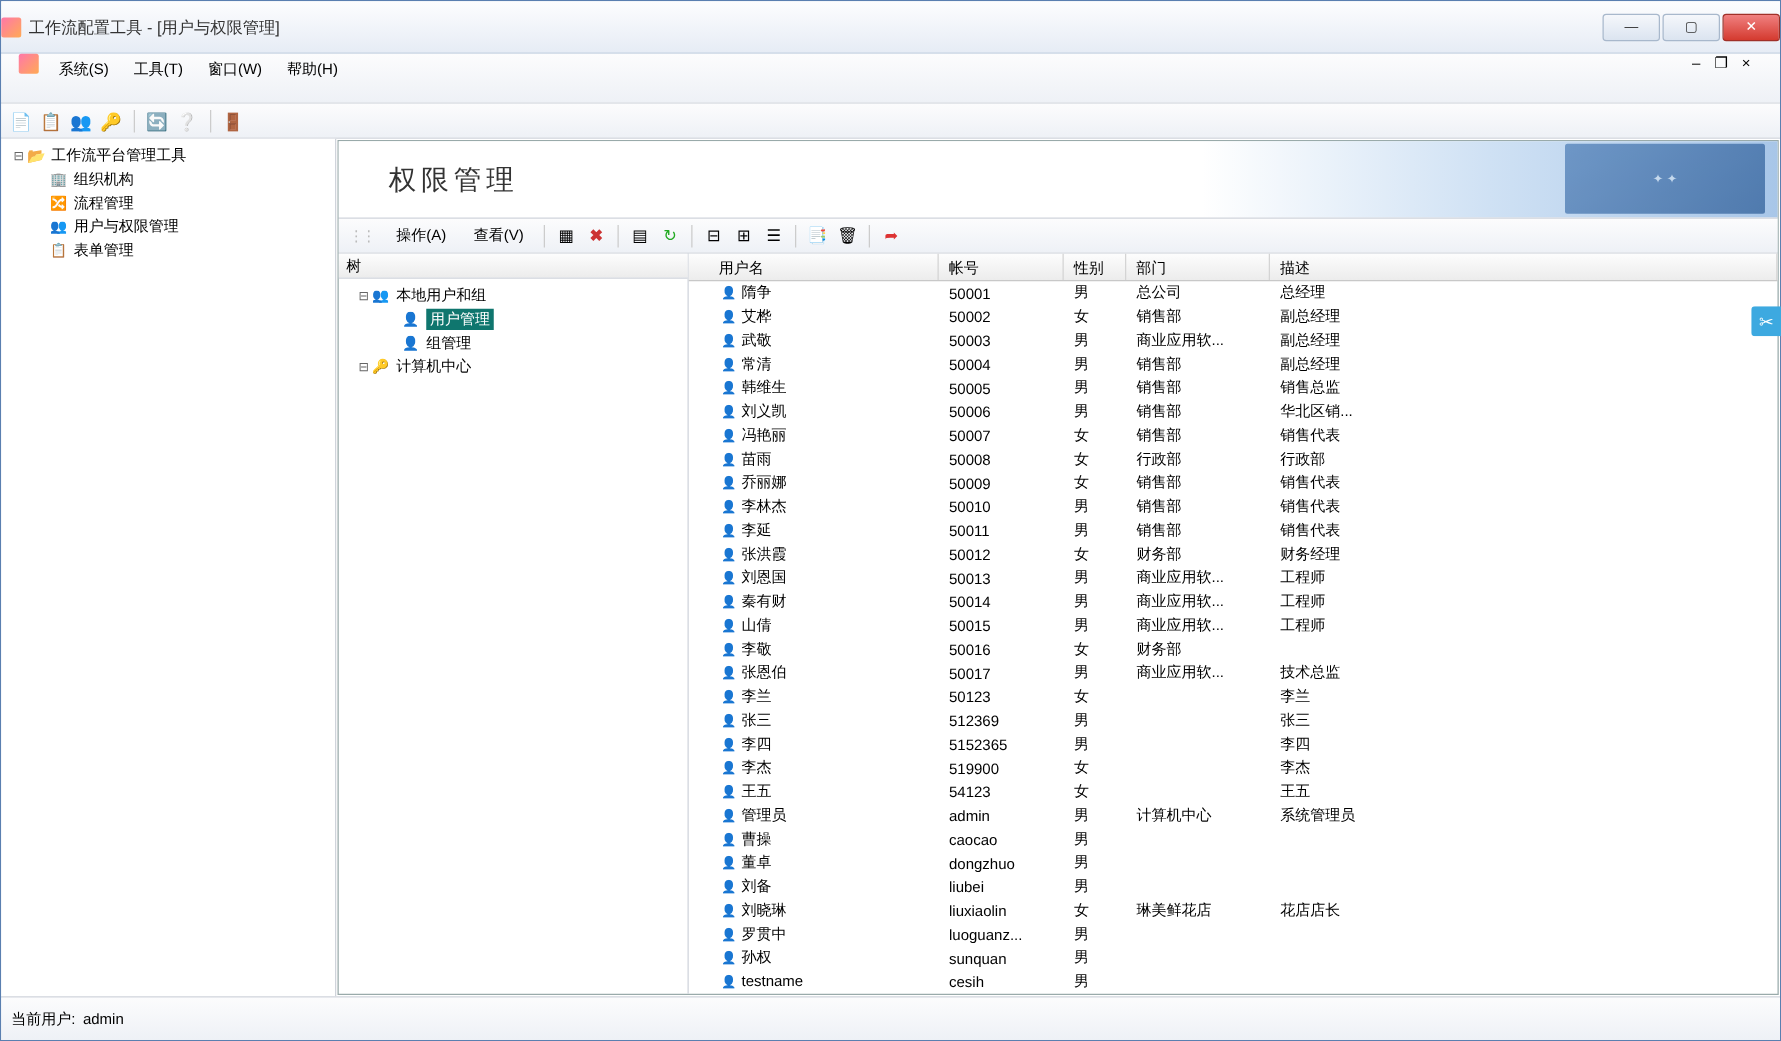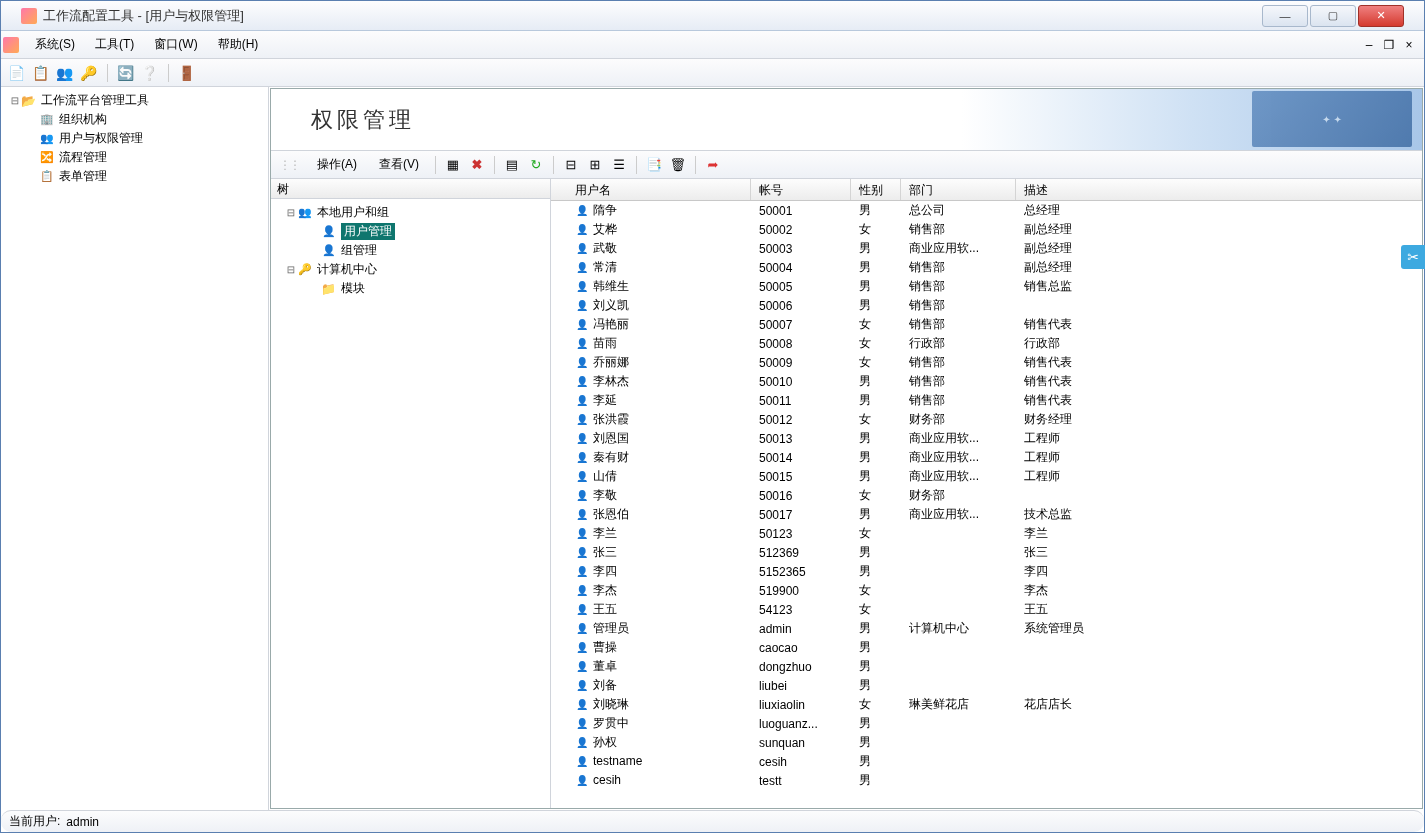--- a/index.html
+++ b/index.html
@@ -1,27 +1,27 @@
 <!DOCTYPE html>
 <html><head>
 <meta charset="utf-8">
 <style>
 * { box-sizing: border-box; margin: 0; padding: 0; }
 body { font-family: "Microsoft YaHei", "SimSun", Arial, sans-serif; font-size: 12px; background: #f0f0f0; overflow: hidden; }
 
 .window { width: 1425px; height: 833px; background: #fff; display: flex; flex-direction: column; border: 1px solid #5a7fb0; }
 
-.titlebar { height: 30px; background: linear-gradient(to bottom, #fdfdfe, #e6ecf5); display: flex; align-items: center; padding: 0 20px; border-bottom: 1px solid #b8c8dc; }
+.titlebar { height: 42px; background: linear-gradient(to bottom, #fdfdfe, #e6ecf5); display: flex; align-items: center; padding: 0 0; border-bottom: 1px solid #b8c8dc; }
 .titlebar .app-icon { width: 16px; height: 16px; margin-right: 6px; background: linear-gradient(135deg,#f7a,#fa5); border-radius:2px;}
 .titlebar .title { flex: 1; color: #333; font-size: 13px; }
 .titlebar .win-controls { display: flex; gap: 2px; }
 .titlebar .win-btn { width: 46px; height: 22px; display:flex;align-items:center;justify-content:center; background: linear-gradient(to bottom,#f5f7fb,#dbe4f0); border:1px solid #a8b8cc; border-radius:3px; font-size:11px; color:#333;}
 .titlebar .win-btn.close { background: linear-gradient(to bottom,#f08080,#d43a2f); color:#fff; border-color:#a03028;}
 
-.menubar { height: 28px; background: linear-gradient(to bottom,#fcfcfd,#eef1f6); display: flex; align-items: center; padding: 0 2px; border-bottom: 1px solid #d0d4db; }
+.menubar { height: 40px; background: linear-gradient(to bottom,#fcfcfd,#eef1f6); display: flex; padding: 0 14px; border-bottom: 1px solid #d0d4db; }
 .menubar .app-icon-small { width: 16px; height: 16px; margin-right: 6px; background: linear-gradient(135deg,#f7a,#fa5); border-radius:2px;}
 .menubar .menu-item { padding: 4px 10px; cursor: default; }
 .menubar .mdi-controls { margin-left:auto; display:flex; gap:6px; padding-right:6px;}
 .menubar .mdi-controls span { width:14px; text-align:center; cursor:default;}
 
 .toolbar-top { height: 28px; background: linear-gradient(to bottom,#fcfcfd,#eef1f6); display: flex; align-items: center; padding: 0 8px; gap: 8px; border-bottom: 1px solid #d0d4db;}
 .toolbar-top .tb-icon { width:16px; height:16px; display:inline-flex; align-items:center; justify-content:center; font-size:14px; cursor:default;}
 .toolbar-top .sep { width:1px; height:18px; background:#ccc; margin:0 2px;}
 
 .main-area { flex:1; display:flex; min-height:0;}
@@ -57,21 +57,21 @@
 .table-row { display:flex; height:19px; align-items:center;}
 .table-row .cell { padding:0 8px; font-size:12px; overflow:hidden; white-space:nowrap;}
 .row-icon { width:16px; height:14px; display:inline-flex; align-items:center; justify-content:center; margin-right:2px; font-size:11px;}
 
 .col-name { width:200px; padding-left:24px !important;}
 .col-acct { width:100px;}
 .col-gender { width:50px;}
 .col-dept { width:115px;}
 .col-desc { flex:1;}
 
-.statusbar { height:22px; background:linear-gradient(to bottom,#fcfcfd,#eef1f6); border-top:1px solid #d0d4db; display:flex; align-items:center; padding:0 8px; font-size:12px;border-radius:10px;}
+.statusbar { height:35px; background:linear-gradient(to bottom,#fcfcfd,#eef1f6); border-top:1px solid #d0d4db; display:flex; align-items:center; padding:0 8px; font-size:12px;}
 
 .side-widget { position:absolute; right:0; top:245px; width:24px; height:24px; background:#3da9e0; border-radius:3px 0 0 3px; display:flex; align-items:center; justify-content:center; color:#fff; font-size:14px;}
 
 .folder-icon::before { content:"📁"; font-size:12px;}
 .folder-open-icon::before { content:"📂"; font-size:12px;}
 .users-icon::before { content:"👥"; font-size:11px;}
 .org-icon::before { content:"🏢"; font-size:11px;}
 .flow-icon::before { content:"🔀"; font-size:11px;}
 .form-icon::before { content:"📋"; font-size:11px;}
 .user-icon::before { content:"👤"; font-size:11px;}
@@ -127,27 +127,27 @@
         <span class="tree-label">工作流平台管理工具</span>
       </div>
       <div id="left-tree-children">
           <div class="tree-node">
             <span class="tree-indent" style="width:30px;"></span>
             <span class="tree-icon org-icon"></span>
             <span class="tree-label">组织机构</span>
           </div>
           <div class="tree-node">
             <span class="tree-indent" style="width:30px;"></span>
+            <span class="tree-icon flow-icon"></span>
+            <span class="tree-label">流程管理</span>
+          </div>
+          <div class="tree-node">
+            <span class="tree-indent" style="width:30px;"></span>
             <span class="tree-icon users-icon"></span>
             <span class="tree-label">用户与权限管理</span>
-          </div>
-          <div class="tree-node">
-            <span class="tree-indent" style="width:30px;"></span>
-            <span class="tree-icon flow-icon"></span>
-            <span class="tree-label">流程管理</span>
           </div>
           <div class="tree-node">
             <span class="tree-indent" style="width:30px;"></span>
             <span class="tree-icon form-icon"></span>
             <span class="tree-label">表单管理</span>
           </div>
         </div>
     </div>
 
     <div class="content-panel">
@@ -198,27 +198,20 @@
                   <span class="tree-icon user-icon"></span>
                   <span class="tree-label">组管理</span>
                 </div>
               </div>
             <div class="tree-node">
               <span class="tree-indent" style="width:6px;"></span>
               <span class="tree-twisty">⊟</span>
               <span class="tree-icon perm-icon"></span>
               <span class="tree-label">计算机中心</span>
             </div>
-            <div id="inner-tree-r2">
-                <div class="tree-node">
-                  <span class="tree-indent" style="width:42px;"></span>
-                  <span class="tree-icon folder-icon"></span>
-                  <span class="tree-label">模块</span>
-                </div>
-              </div>
           </div>
         </div>
 
         <div class="table-panel">
           <div class="table-header">
             <div class="col col-name">用户名</div>
             <div class="col col-acct">帐号</div>
             <div class="col col-gender">性别</div>
             <div class="col col-dept">部门</div>
             <div class="col col-desc">描述</div>
@@ -257,20 +250,21 @@
     <div class="cell col-acct">50005</div>
     <div class="cell col-gender">男</div>
     <div class="cell col-dept">销售部</div>
     <div class="cell col-desc">销售总监</div>
               </div>
               <div class="table-row">
     <div class="cell col-name"><span class="row-icon person-item-icon"></span><span>刘义凯</span></div>
     <div class="cell col-acct">50006</div>
     <div class="cell col-gender">男</div>
     <div class="cell col-dept">销售部</div>
+    <div class="cell col-desc">华北区销...</div>
               </div>
               <div class="table-row">
     <div class="cell col-name"><span class="row-icon person-item-icon"></span><span>冯艳丽</span></div>
     <div class="cell col-acct">50007</div>
     <div class="cell col-gender">女</div>
     <div class="cell col-dept">销售部</div>
     <div class="cell col-desc">销售代表</div>
               </div>
               <div class="table-row">
     <div class="cell col-name"><span class="row-icon person-item-icon"></span><span>苗雨</span></div>

